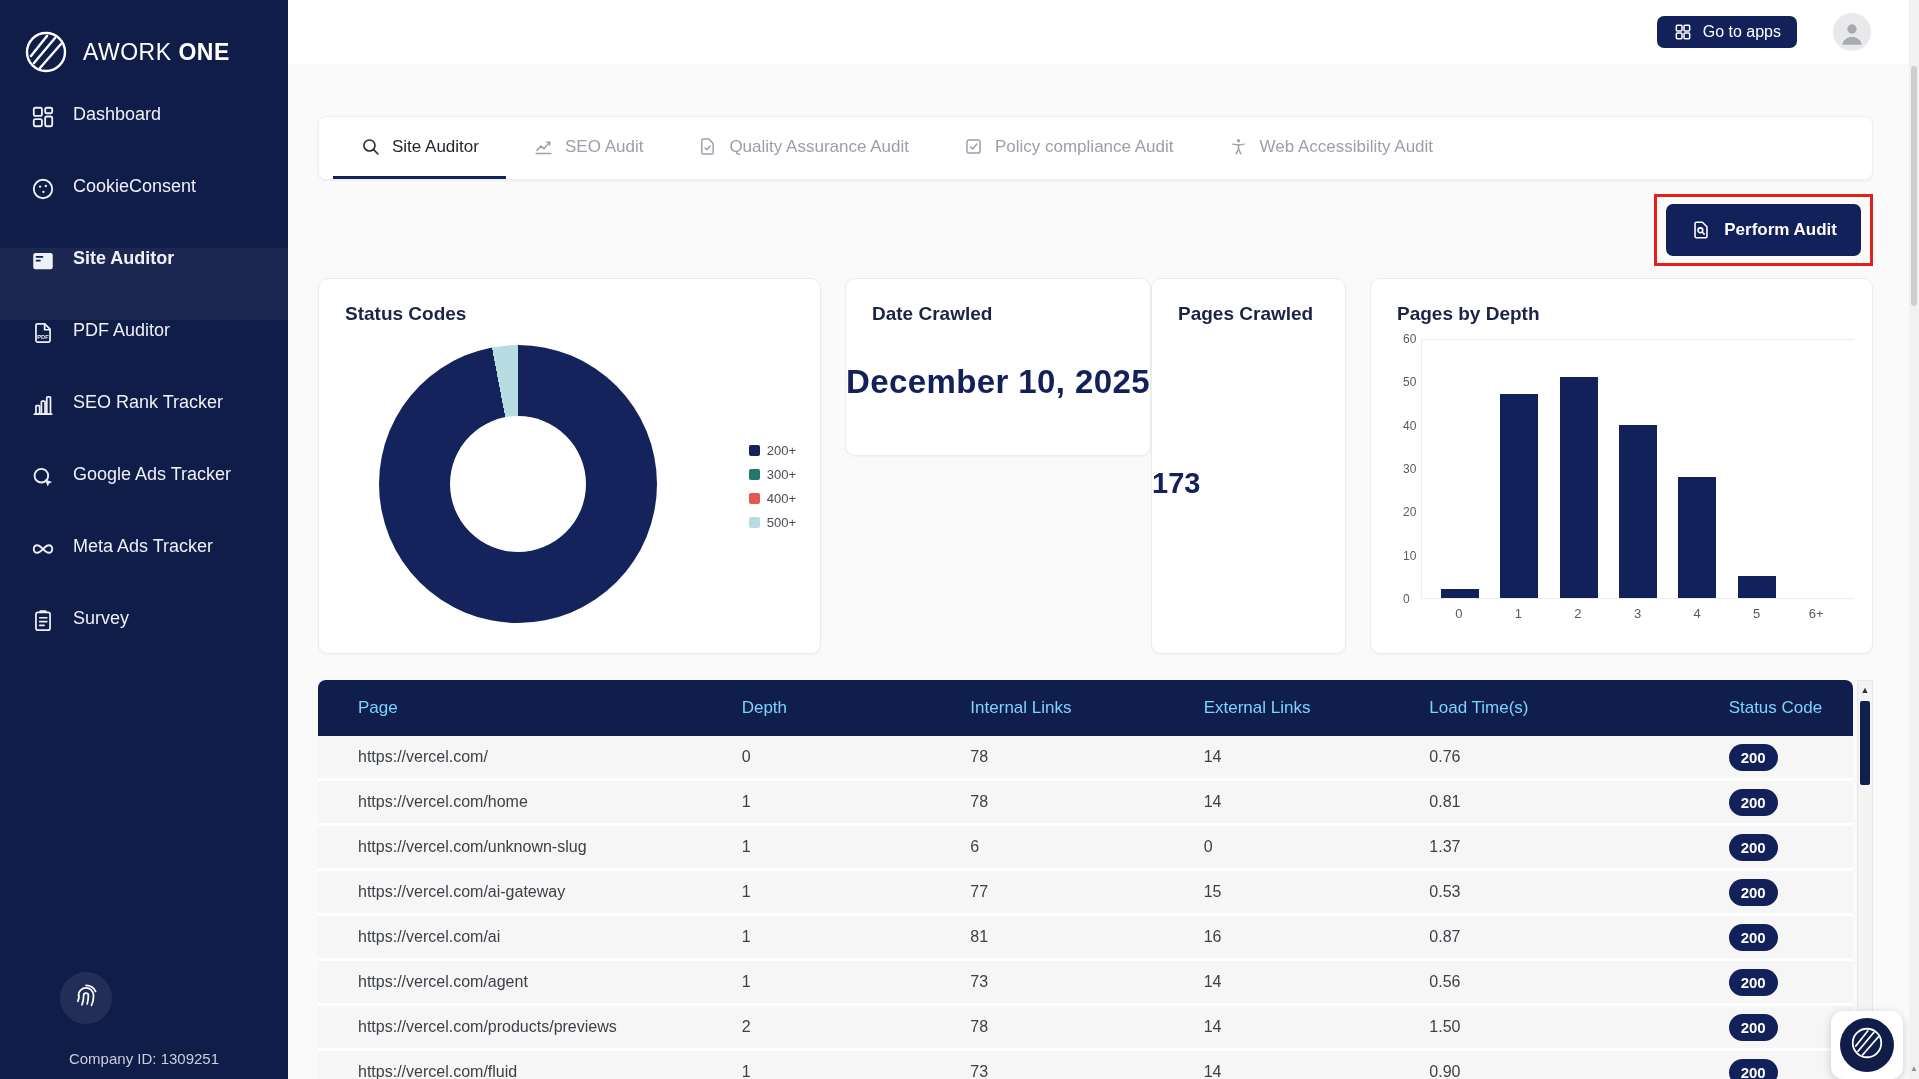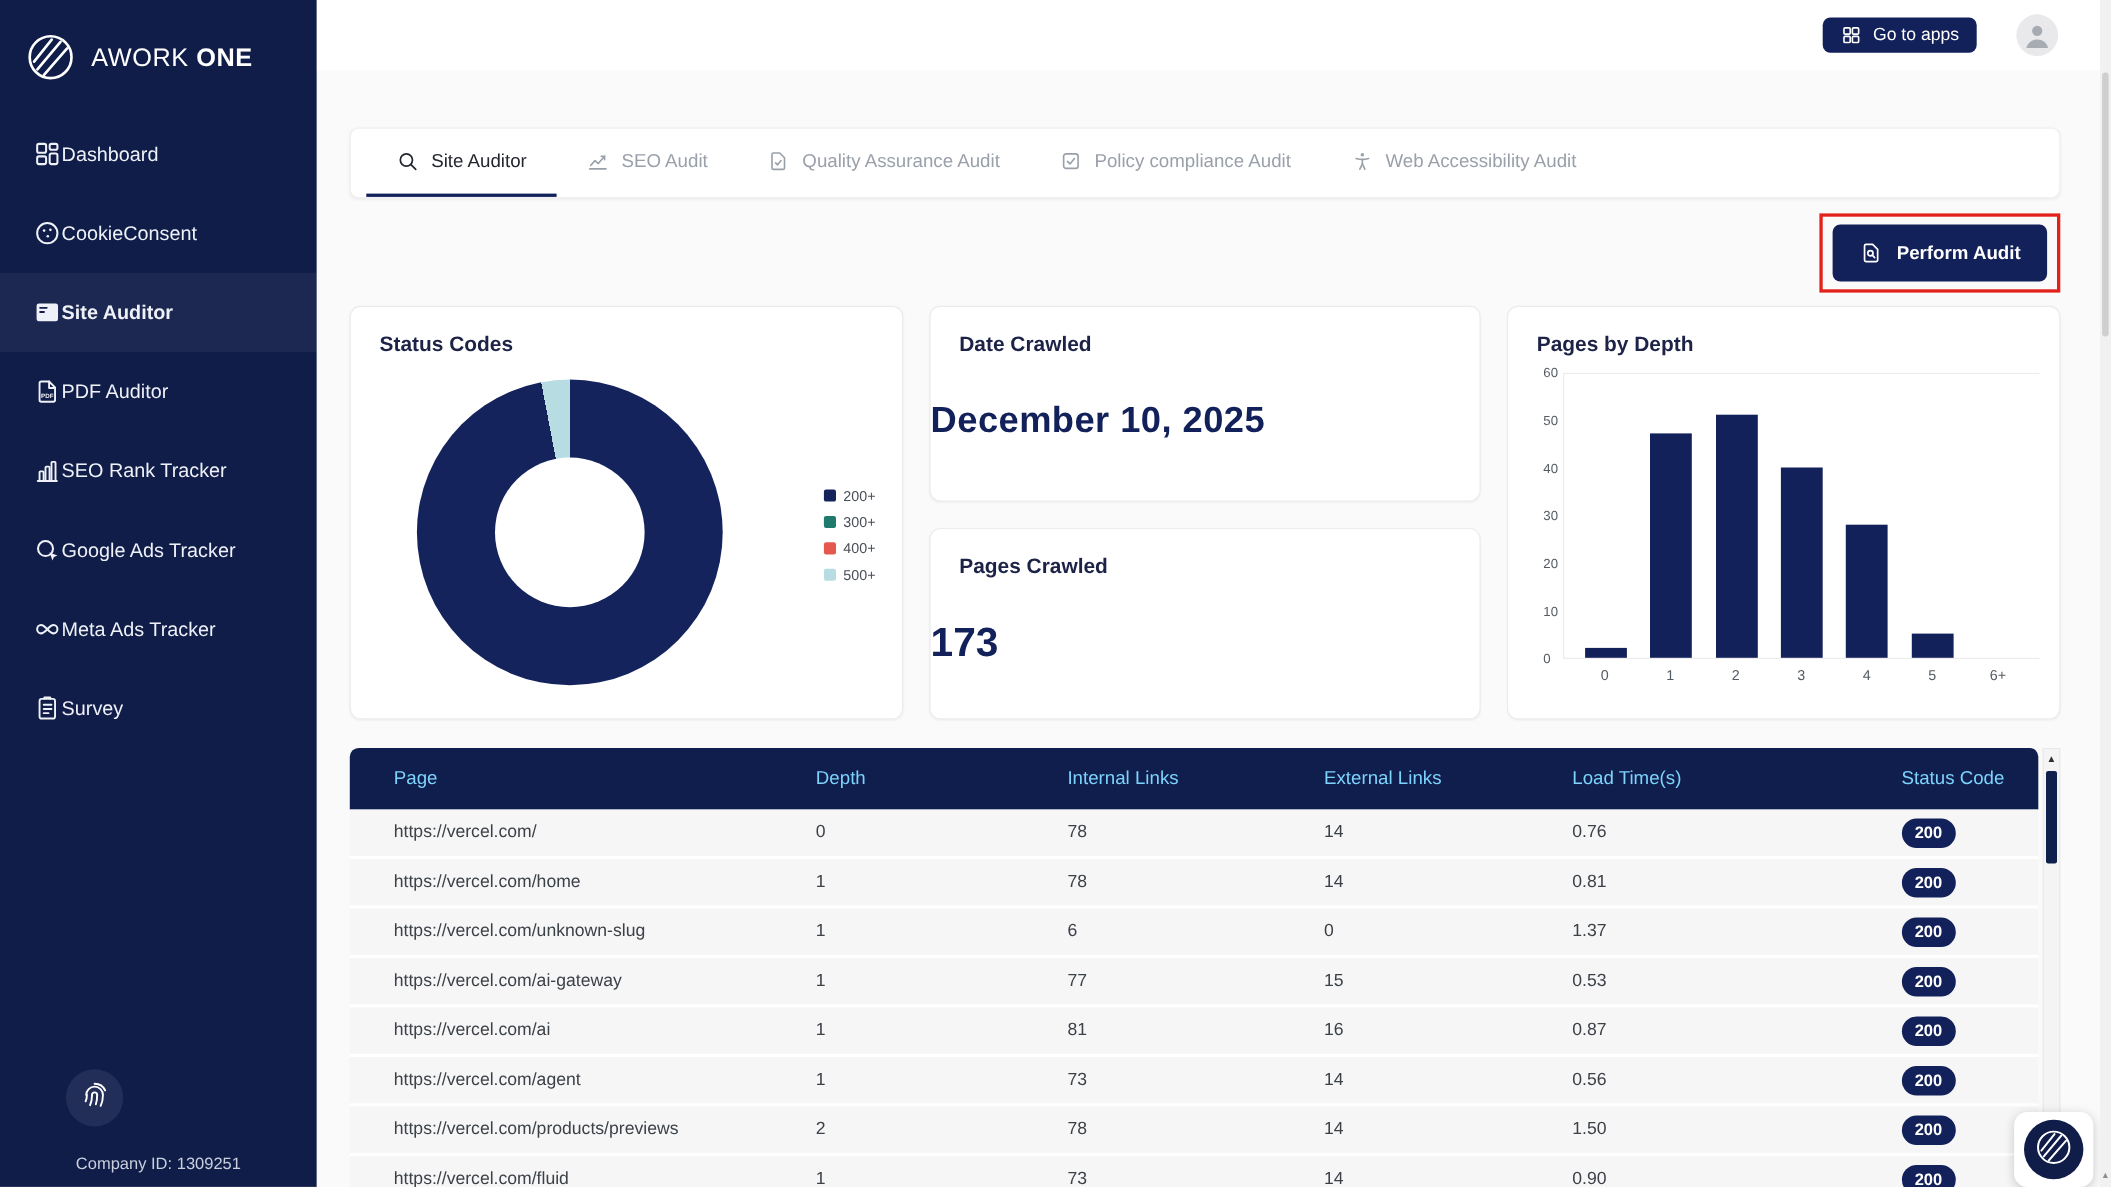--- a/index.html
+++ b/index.html
@@ -7,21 +7,21 @@
 body{font-family:"Liberation Sans",sans-serif;background:#fafafa;color:#23262e}
 .app{display:flex;width:1919px;height:1079px}
 
 
 .sidebar{width:288px;min-width:288px;background:#101d49;color:#fff;position:relative}
 .brand{display:flex;align-items:center;gap:13px;padding:20px 22px;height:104px;cursor:pointer}
 .brand-logo svg{width:48px;height:48px;display:block}
 .brand-name{font-size:23px;letter-spacing:.5px;font-weight:400}
 .brand-name b{font-weight:800}
 .side-menu{display:flex;flex-direction:column}
-.side-item{display:flex;align-items:center;height:72px;padding:0 30px;font-size:18px;color:#eef1f7;cursor:pointer}
+.side-item{display:flex;align-items:flex-start;gap:17px;height:72px;padding:0 30px;font-size:18px;color:#eef1f7;cursor:pointer}
 .side-item.active{font-weight:700;background:rgba(255,255,255,.05)}
 .side-icon,.side-icon svg{width:26px;height:26px;display:block;flex:0 0 26px}
 .side-footer{position:absolute;left:0;right:0;bottom:0;padding-bottom:12px}
 .fp-circle{width:52px;height:52px;border-radius:50%;background:rgba(255,255,255,.08);display:flex;align-items:center;justify-content:center;margin:0 0 26px 60px;cursor:pointer}
 .fp-circle svg{width:28px;height:28px}
 .company-id{text-align:center;font-size:15px;color:#c9cfdd}
 
 
 .main{flex:1;position:relative;overflow:hidden;background:#fafafa}
 .topbar{height:64px;background:#fff;display:flex;align-items:center;justify-content:flex-end;gap:36px;padding-right:48px}
@@ -41,34 +41,34 @@
 
 .audit-row{display:flex;justify-content:flex-end;margin-top:14px}
 .annotation{border:3px solid #e3211a;padding:7px 9px}
 .btn-perform{display:flex;align-items:center;gap:12px;background:#13215a;color:#fff;border:none;border-radius:7px;height:52px;padding:0 24px;font-size:17px;font-weight:600;font-family:inherit;cursor:pointer}
 .btn-perform .btn-icon svg{width:22px;height:22px}
 
 
 .cards-row{display:flex;gap:24px;margin-top:12px}
 .card{background:#fff;border:1px solid #ececec;border-radius:10px;box-shadow:0 1px 2px rgba(0,0,0,.04)}
 .card-status,.card-depth{flex:1;height:376px}
-.mid-col{flex:1;display:flex;flex-direction:column;gap:24px;height:376px}
+.mid-col{flex:1;display:flex;flex-direction:row;height:376px}
 .card-date{height:178px;display:flex;flex-direction:column}
 .card-pages{flex:1;display:flex;flex-direction:column}
 .card-title{font-size:19px;font-weight:600;color:#1c2347;padding:24px 0 0 26px}
 .donut-row{display:flex;align-items:flex-start}
 .donut{width:278px;height:278px;border-radius:50%;margin:20px 0 0 60px;position:relative}
 .donut::after{content:"";position:absolute;inset:71px;border-radius:50%;background:#fff}
 .legend{display:flex;flex-direction:column;gap:9px;margin:118px 24px 0 auto}
 .legend-item{display:flex;align-items:center;gap:7px}
 .swatch{width:11px;height:11px;border-radius:2px;display:inline-block}
 .legend-label{font-size:13px;color:#4a4f57}
 .big-value{text-align:left;color:#13215a;font-weight:700}
 .date-value{font-size:33px;margin:auto 0;padding-bottom:16px;letter-spacing:.4px}
-.pages-value{font-size:37px;margin:auto 0;padding-bottom:12px}
+.pages-value{font-size:29px;margin:auto 0;padding-bottom:12px}
 
 
 .chart-wrap{padding:14px 18px 0 16px}
 .chart-row{display:flex}
 .y-axis{width:28px;height:260px;position:relative;margin-right:6px}
 .ytick{position:absolute;left:16px;right:6px;text-align:right;font-size:12px;color:#555b63;line-height:14px}
 .plot{flex:1;height:260px;position:relative;border:1px solid #ececec;border-right:none}
 .bars{position:absolute;inset:0;display:flex;align-items:flex-end;padding:0 8px}
 .bar-col{flex:1;display:flex;justify-content:center}
 .bar{width:38px;background:#13215a}

